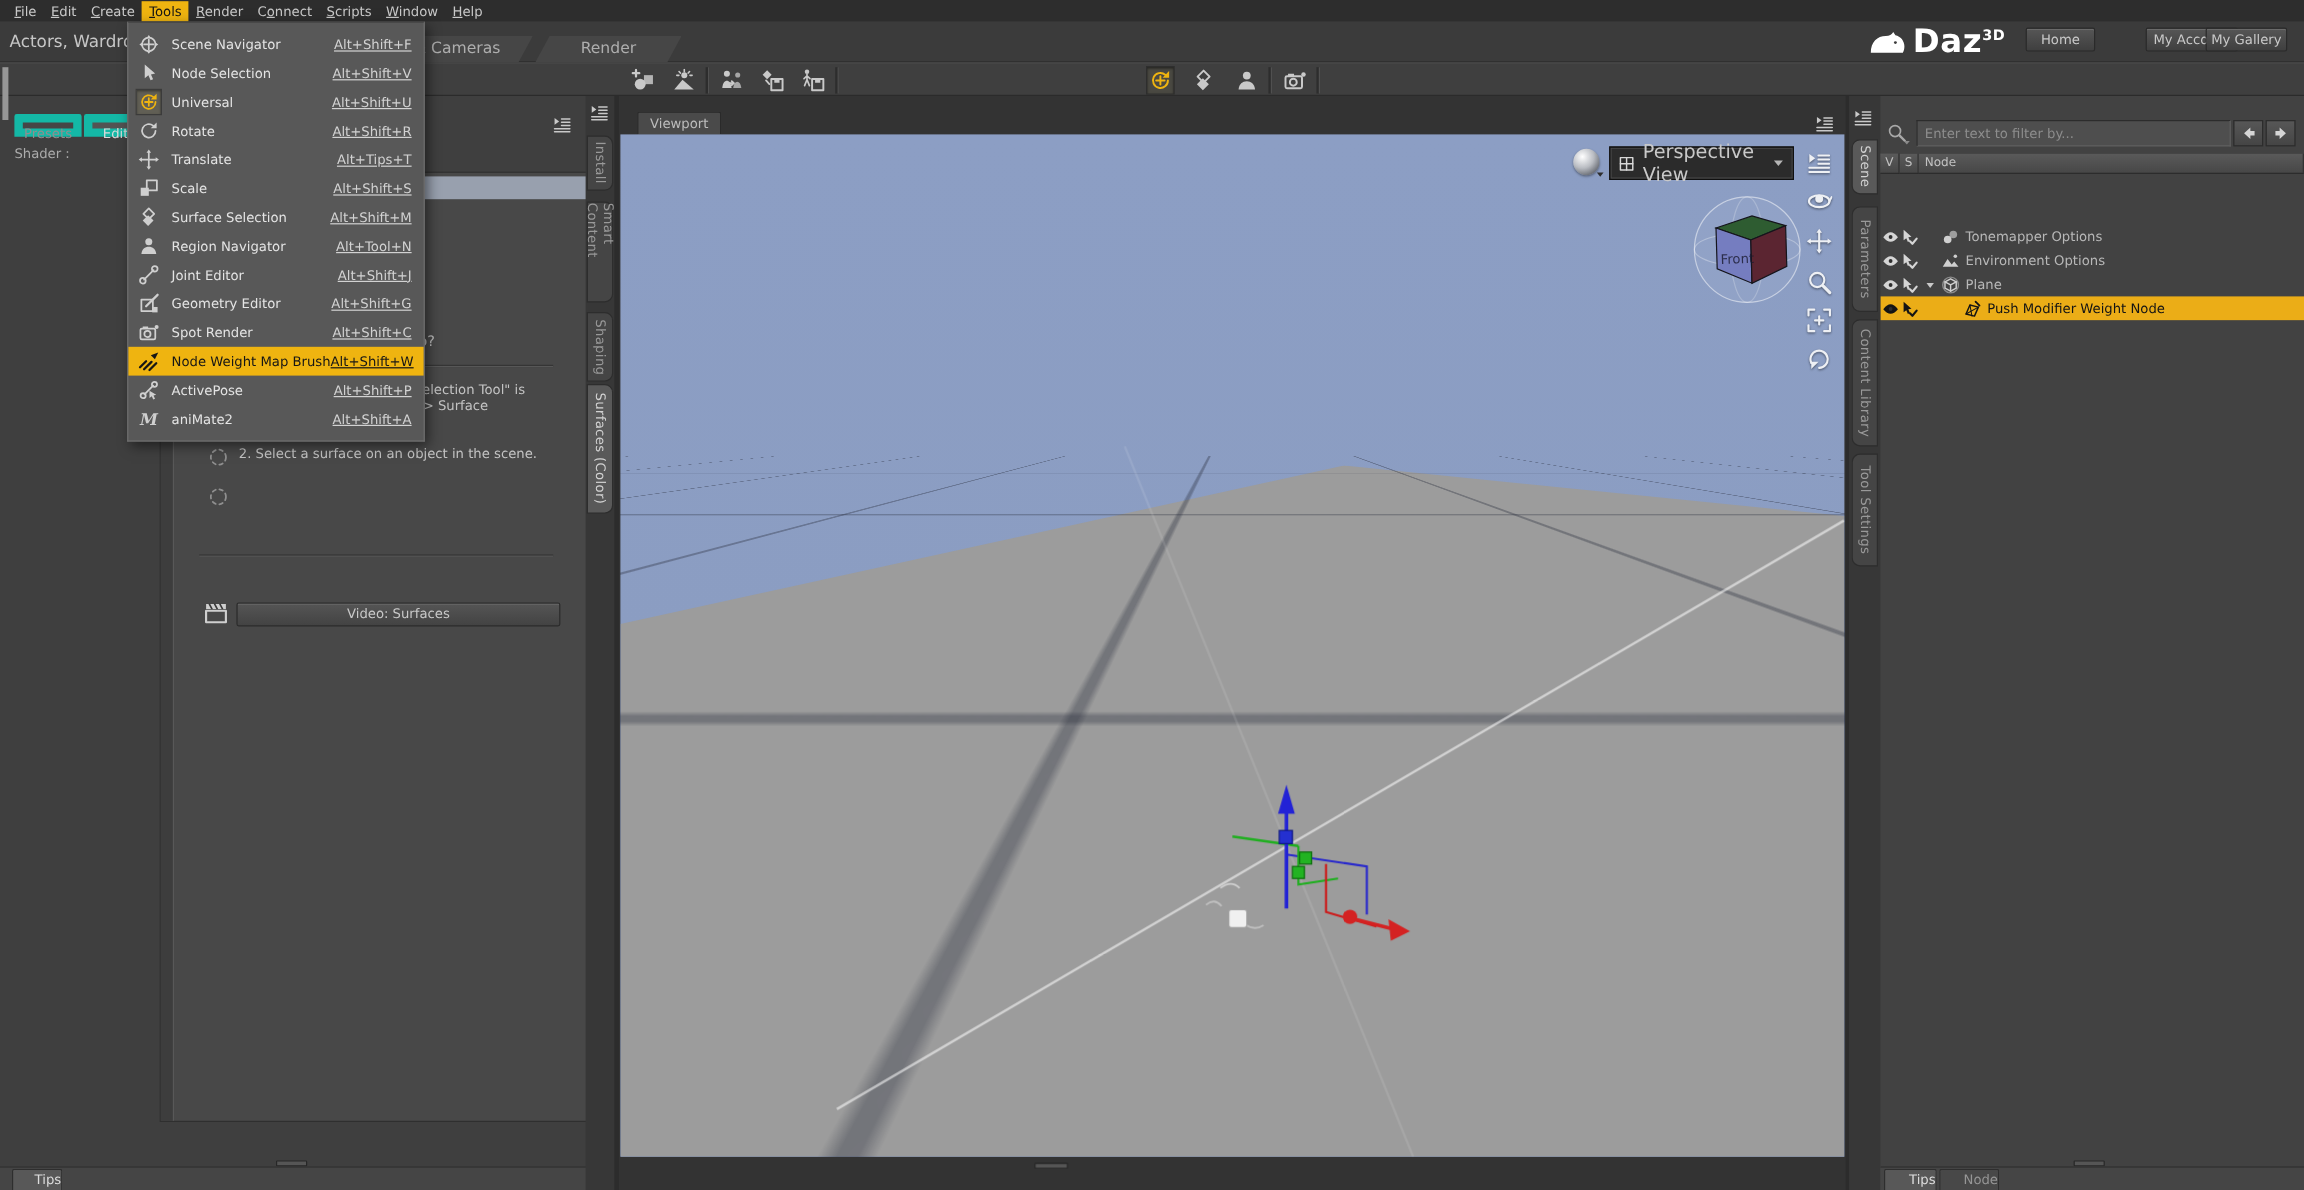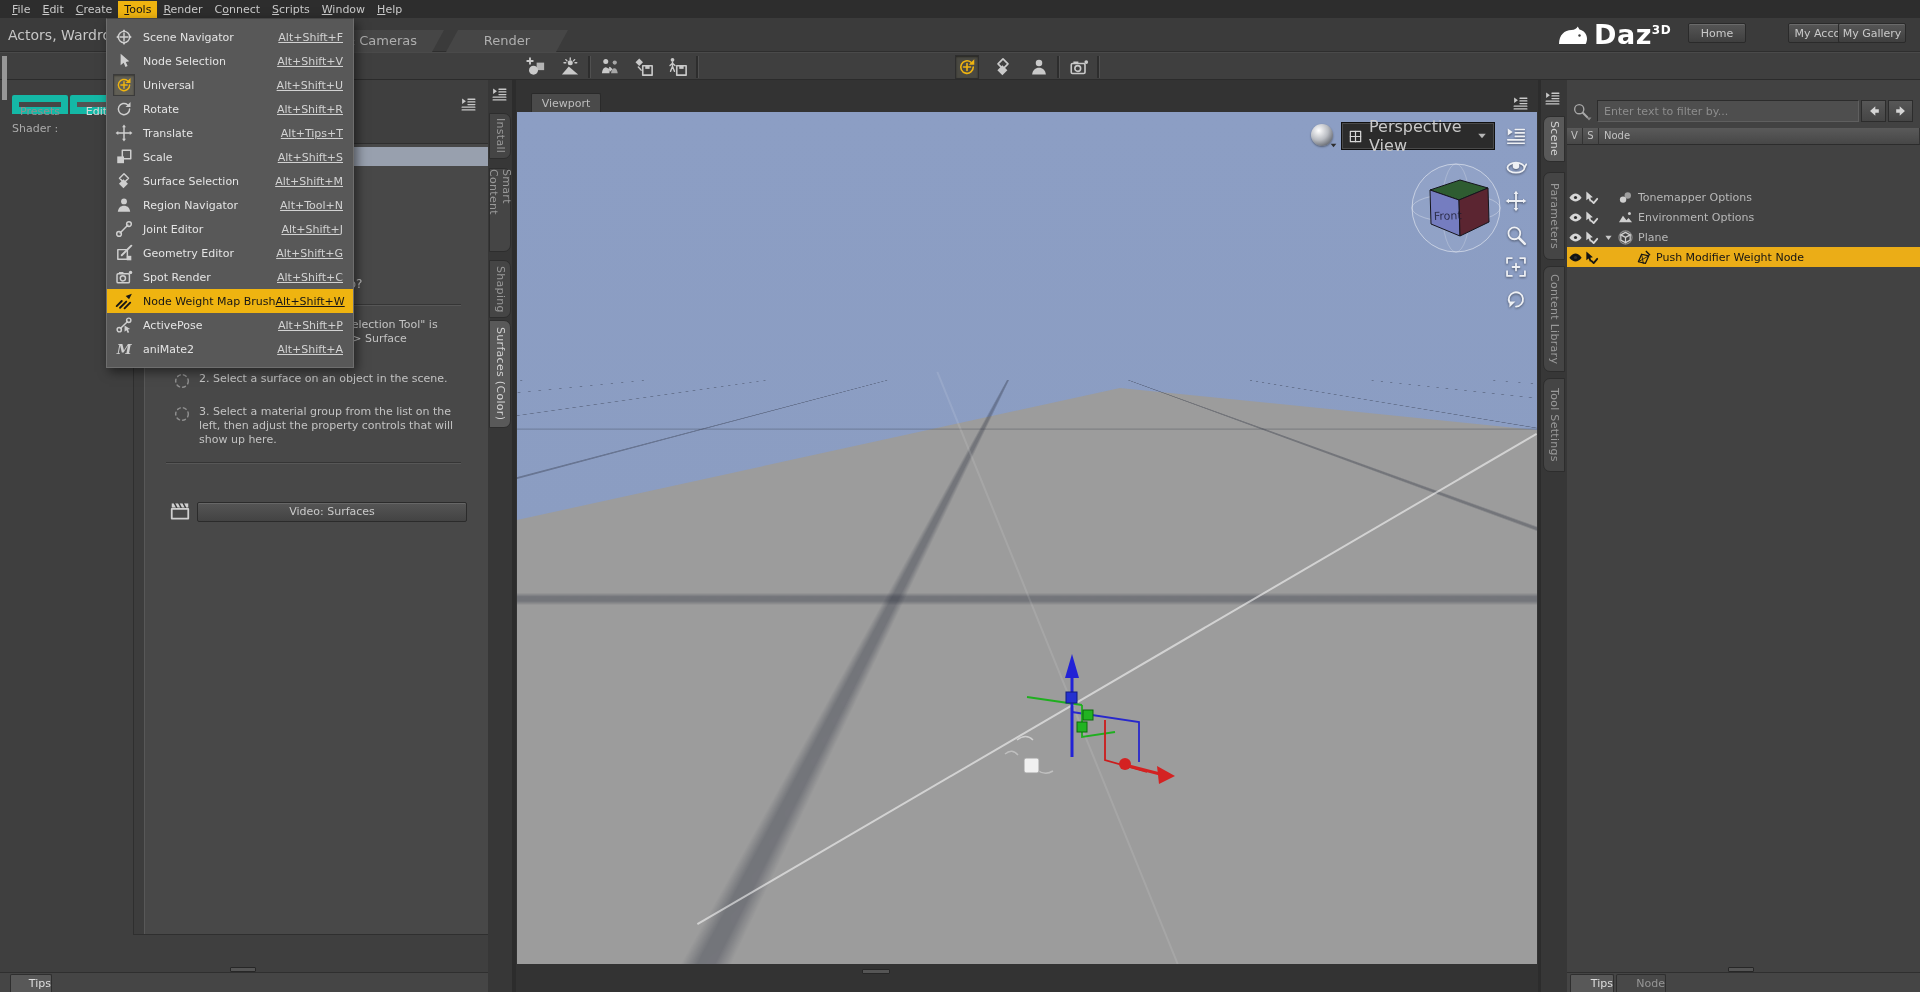--- a/index.html
+++ b/index.html
@@ -229,21 +229,20 @@
           <div class="step">
             <span class="spin"><svg width="18" height="18" viewBox="0 0 16 16" fill="none" stroke="currentColor" stroke-width="1.3" stroke-linecap="round" stroke-linejoin="round">
                 <circle cx="8" cy="8" r="5.6" stroke-dasharray="2.6 2.8"></circle>
               </svg></span>
             <div class="step-text">2. Select a surface on an object in the scene.</div>
           </div>
           <div class="step">
             <span class="spin"><svg width="18" height="18" viewBox="0 0 16 16" fill="none" stroke="currentColor" stroke-width="1.3" stroke-linecap="round" stroke-linejoin="round">
                 <circle cx="8" cy="8" r="5.6" stroke-dasharray="2.6 2.8"></circle>
               </svg></span>
-            <div class="step-text">3. Select a material group from the list on the left, then adjust the property controls that will show up here.</div>
           </div>
         </div>
       <div class="sep-line" style="left:32px;top:318px;width:295px"></div>
       <span class="a" style="left:35px;top:356px;color:#cfcfcf" id="clapper-ic"><svg width="22" height="22" viewBox="0 0 16 16" fill="none" stroke="currentColor" stroke-width="1.3" stroke-linecap="round" stroke-linejoin="round">
             <path d="M2 2.5h12v3H2z" fill="currentColor" stroke="none"></path>
             <path d="M4 2.5l1.6 3M7.2 2.5l1.6 3M10.4 2.5l1.6 3" stroke="#3a3a3a" stroke-width="1"></path>
             <rect x="2" y="6.5" width="12" height="7"></rect>
           </svg></span>
       <div class="vbtn" style="left:63px;top:358px;width:270px">Video: Surfaces</div>
     </div>

